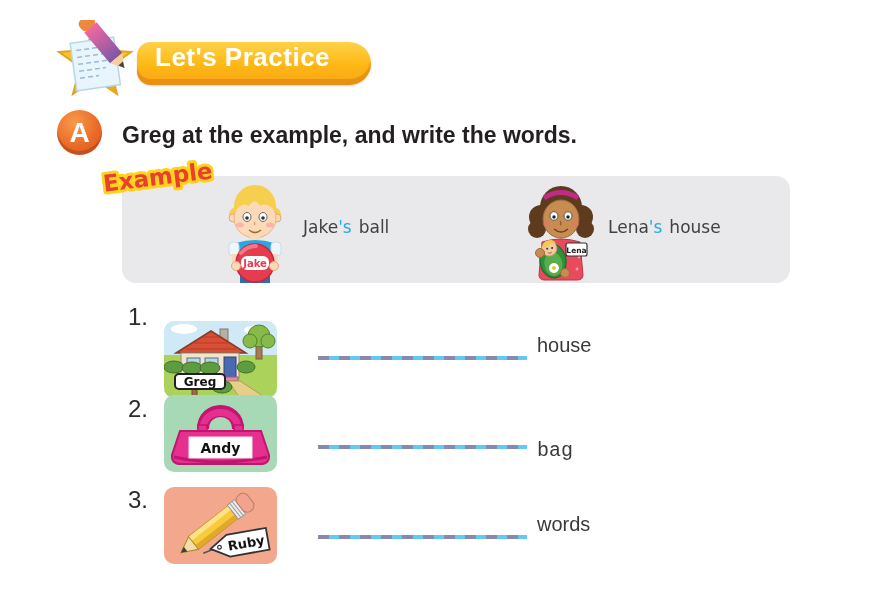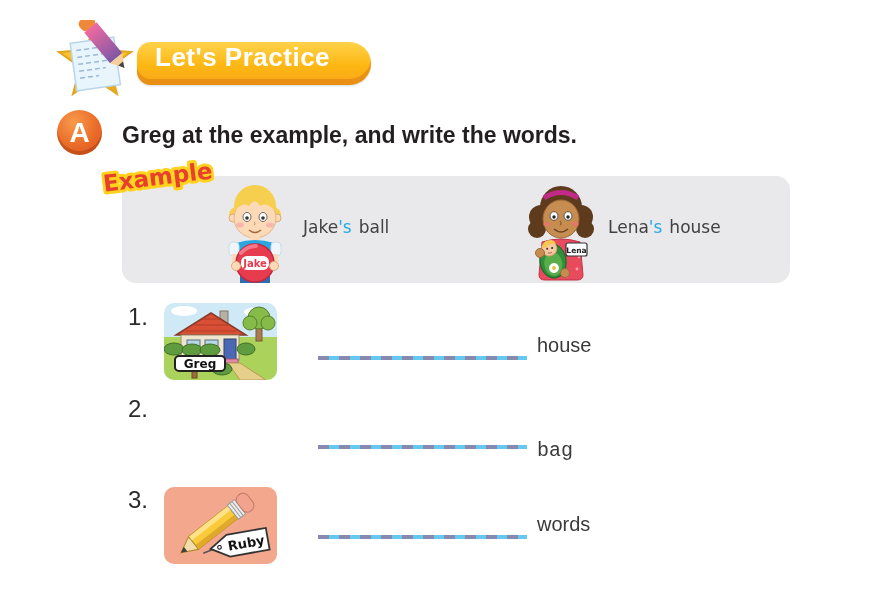--- a/index.html
+++ b/index.html
@@ -165,21 +165,21 @@
     </g>
     <circle cx="20" cy="72" r="4.5" fill="#c78c50" stroke="#9c6a38" stroke-width="1"></circle>
     <circle cx="45" cy="92" r="4.5" fill="#c78c50" stroke="#9c6a38" stroke-width="1"></circle>
   </svg>
 
   <div class="caption" style="left:608px;top:217px;">
     <span>Lena</span><span class="possessive">'s</span><span class="obj">house</span>
   </div>
 
   <div class="ex-number" style="top:303px;">1.</div>
-  <div class="ex-image" style="top:303px;">
+  <div class="ex-image" style="top:321px;">
     <svg width="113" height="77" viewBox="0 0 113 77">
       <rect width="113" height="77" fill="#cfeaf6"></rect>
       <ellipse cx="20" cy="8" rx="13" ry="5" fill="#ffffff"></ellipse>
       <ellipse cx="92" cy="9" rx="12" ry="4.5" fill="#ffffff"></ellipse>
       <rect y="34" width="113" height="43" fill="#abd35b"></rect>
       <rect x="92" y="22" width="6" height="16" fill="#a97c50" stroke="#7c5836" stroke-width="1"></rect>
       <circle cx="95" cy="15" r="11" fill="#86bb4a" stroke="#567f2e" stroke-width="1"></circle>
       <circle cx="86" cy="20" r="7" fill="#86bb4a" stroke="#567f2e" stroke-width="1"></circle>
       <circle cx="104" cy="20" r="7" fill="#86bb4a" stroke="#567f2e" stroke-width="1"></circle>
       <rect x="56" y="8" width="8" height="12" fill="#b7b0a6" stroke="#7e776c" stroke-width="1"></rect>
@@ -200,20 +200,33 @@
       </g>
       <rect x="28" y="62" width="5" height="13" fill="#9c6b3f" stroke="#6e4a28" stroke-width="1"></rect>
       <rect x="11" y="53" width="50" height="15" rx="4" fill="#ffffff" stroke="#222" stroke-width="2"></rect>
       <text x="36" y="65" text-anchor="middle" font-family="DejaVu Sans, sans-serif" font-size="12" font-weight="bold" fill="#111">Greg</text>
     </svg>
   </div>
   <div class="blank-line" style="top:356px;"></div>
   <div class="ex-word" style="top:334px;">house</div>
 
   <div class="ex-number" style="top:395px;">2.</div>
+  <div class="ex-image" style="top:395px;">
+    <svg width="113" height="77" viewBox="0 0 113 77">
+      <rect width="113" height="77" fill="#a8d9b6"></rect>
+      <path d="M39,34 C39,10 74,10 74,34" stroke="#c2156f" stroke-width="12" fill="none"></path>
+      <path d="M39,34 C39,12 74,12 74,34" stroke="#e5308f" stroke-width="7" fill="none"></path>
+      <rect x="34" y="30" width="9" height="8" fill="#e5308f" stroke="#c2156f" stroke-width="1.5"></rect>
+      <rect x="70" y="30" width="9" height="8" fill="#e5308f" stroke="#c2156f" stroke-width="1.5"></rect>
+      <path d="M16,36 L97,36 L105,60 Q106,69 96,69 L17,69 Q7,69 8,60 Z" fill="#e5308f" stroke="#c2156f" stroke-width="2"></path>
+      <path d="M10,62 Q56,72 103,62" stroke="#c2156f" stroke-width="3" fill="none"></path>
+      <rect x="25" y="42" width="63" height="21" fill="#ffffff" stroke="#f2e4ec" stroke-width="1"></rect>
+      <text x="56.5" y="58" text-anchor="middle" font-family="DejaVu Sans, sans-serif" font-size="14" font-weight="bold" fill="#111">Andy</text>
+    </svg>
+  </div>
   <div class="blank-line" style="top:445px;"></div>
   <div class="ex-word" style="top:439px;font-family:Liberation Mono, monospace;">bag</div>
 
   <div class="ex-number" style="top:486px;">3.</div>
   <div class="ex-image" style="top:487px;">
     <svg width="113" height="77" viewBox="0 0 113 77">
       <rect width="113" height="77" fill="#f3a78c"></rect>
       <g transform="rotate(-38 50 40)">
         <rect x="24" y="32" width="50" height="16" fill="#f9cb3a" stroke="#b08a1e" stroke-width="1"></rect>
         <rect x="24" y="32" width="50" height="5" fill="#fde28a"></rect>

